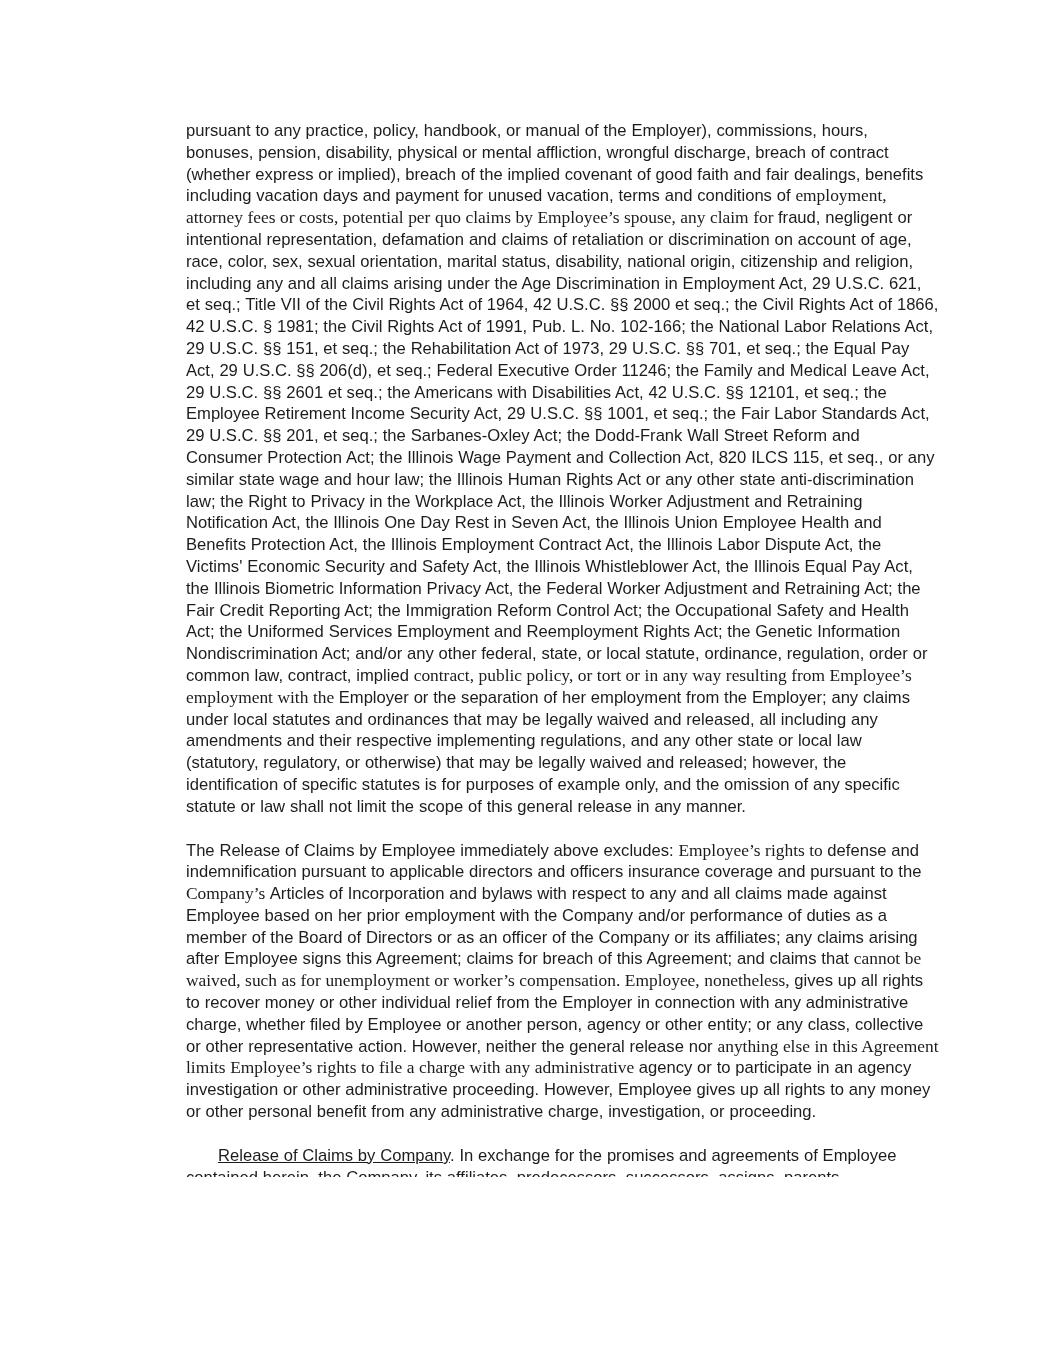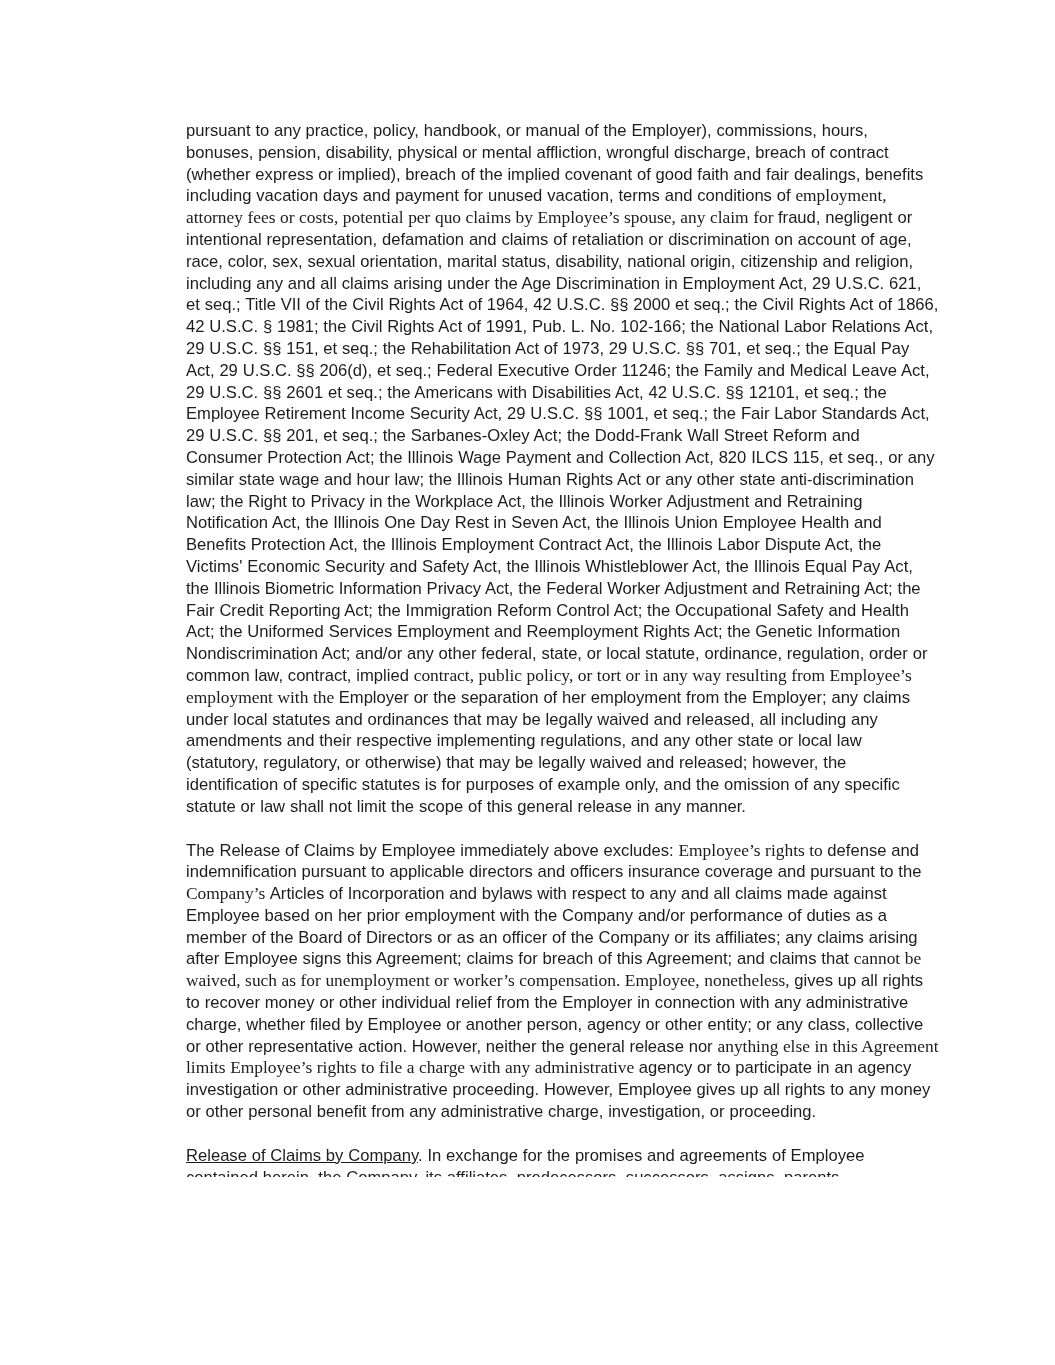--- a/index.html
+++ b/index.html
@@ -31,20 +31,21 @@
   }
   .run.sans {
     font-family: "Liberation Sans", sans-serif;
   }
   .run.serif {
     font-family: "Liberation Serif", serif;
     font-size: 17.4px;
   }
   .run.underline {
     text-decoration: underline;
+    margin-left: 32px;
   }
   .page-number {
     position: absolute;
     left: 488px;
     top: 1281px;
     width: 80px;
     text-align: center;
     font-size: 16.5px;
     color: #1c1c1c;
     font-family: "Liberation Sans", sans-serif;

